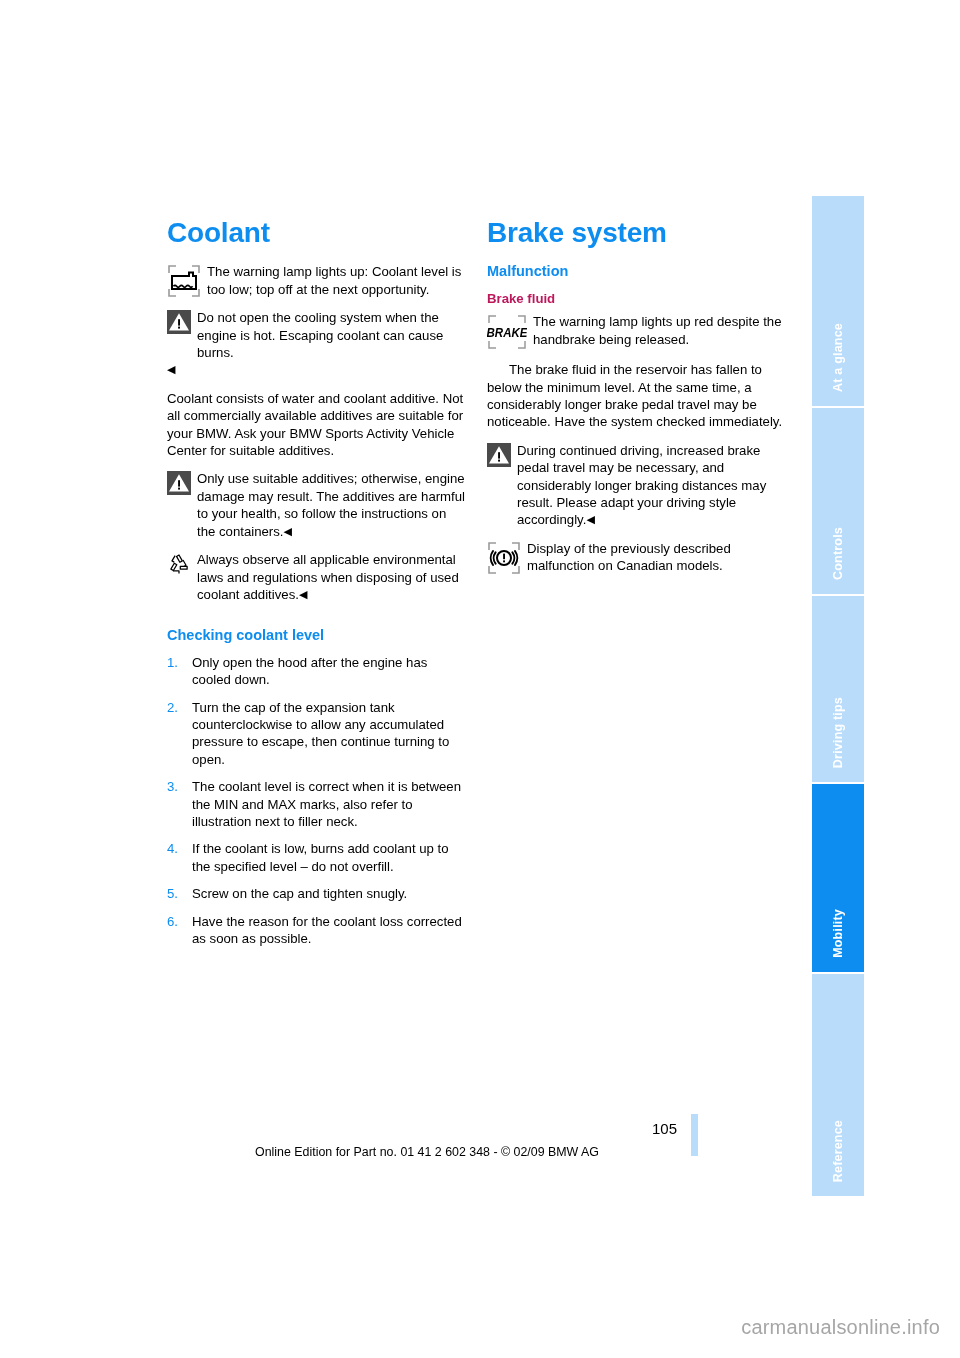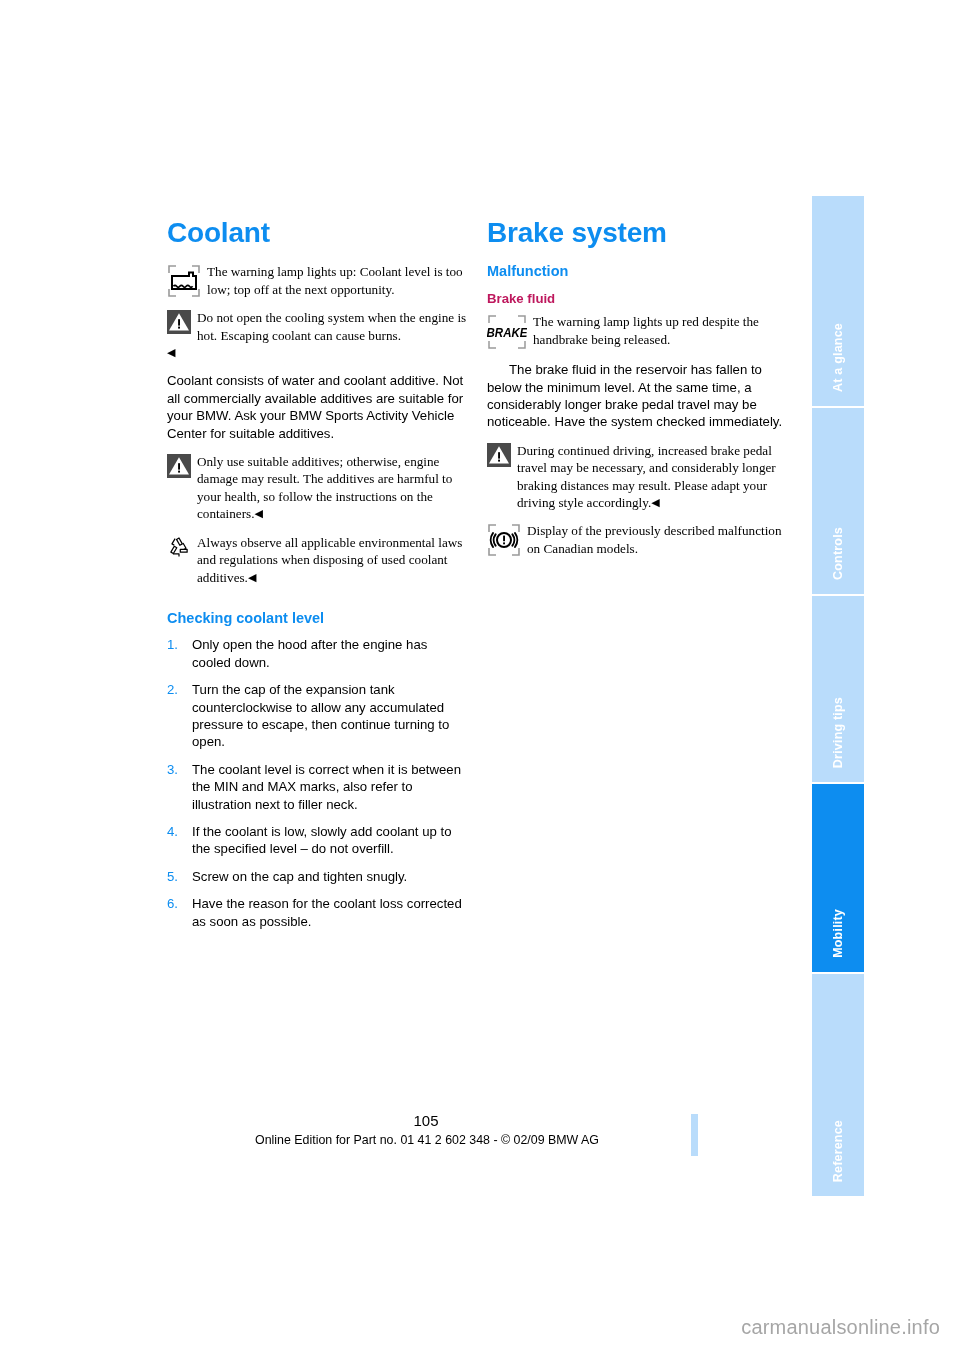--- a/index.html
+++ b/index.html
@@ -98,21 +98,21 @@
   .iconblock {
     position: relative;
     margin: 0 0 11px 0;
   }
   .iconblock .ic {
     float: left;
     margin-right: 6px;
     margin-top: 1px;
     font-style: italic;
   }
-  .iconblock .txt { overflow: hidden; font-family: Liberation Serif, serif; }
+  .iconblock .txt { overflow: hidden; }
   .iconblock .tail { clear: both; }
 
   .icon-box {
     width: 34px;
     height: 34px;
     display: block;
   }
   .icon-box-sm {
     width: 24px;
     height: 24px;
@@ -152,23 +152,22 @@
   .footer {
     position: absolute;
     left: 167px;
     top: 1112px;
     width: 520px;
     text-align: right;
   }
   .page-num {
     font-size: 15px;
     color: #000;
-    margin: 0;
+    margin: 8px;
     padding-right: 2px;
-    text-align: center;
   }
   .footer-line {
     font-size: 12.4px;
     color: #000;
     margin: 4px 0 0 0;
     text-align: center;
   }
   .footer-bar {
     position: absolute;
     left: 691px;
@@ -288,21 +287,21 @@
       <li>
         <span class="num">2.</span>
         <span>Turn the cap of the expansion tank counterclockwise to allow any accumulated pressure to escape, then continue turning to open.</span>
       </li>
       <li>
         <span class="num">3.</span>
         <span>The coolant level is correct when it is between the MIN and MAX marks, also refer to illustration next to filler neck.</span>
       </li>
       <li>
         <span class="num">4.</span>
-        <span>If the coolant is low, slowly add coolant up to the specified level – do not overfill.</span>
+        <span>If the coolant is low, burns add coolant up to the specified level – do not overfill.</span>
       </li>
       <li>
         <span class="num">5.</span>
         <span>Screw on the cap and tighten snugly.</span>
       </li>
       <li>
         <span class="num">6.</span>
         <span>Have the reason for the coolant loss corrected as soon as possible.</span>
       </li>
     </ol>

